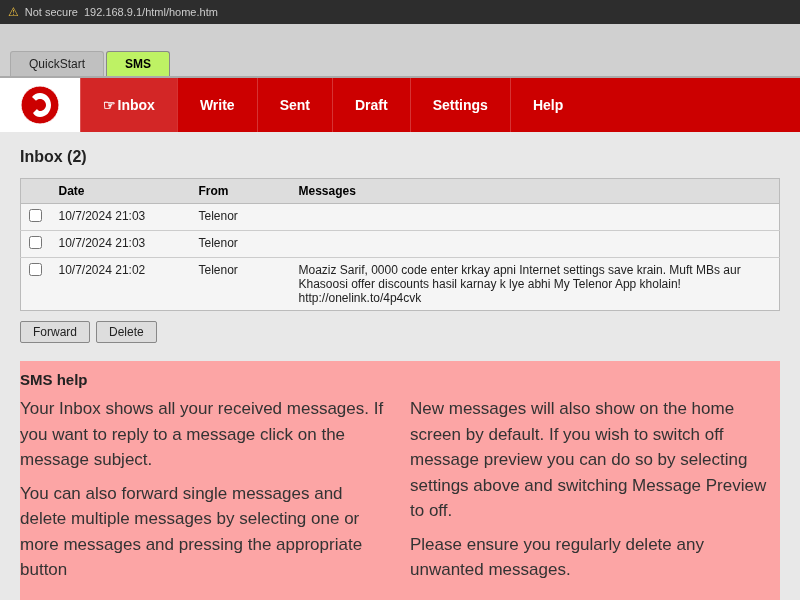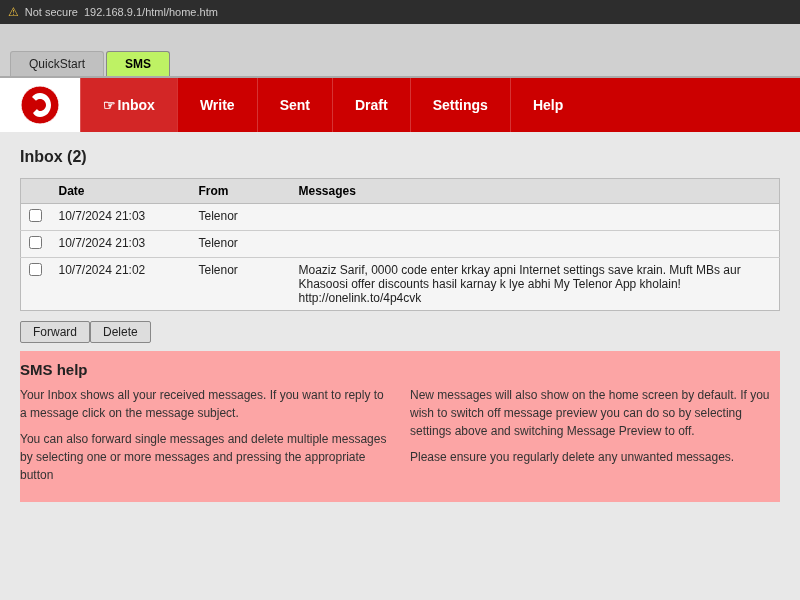--- a/index.html
+++ b/index.html
@@ -147,22 +147,22 @@
       margin: 0;
     }
     .col-check { width: 30px; }
     .col-date { width: 140px; }
     .col-from { width: 100px; }
     .col-msg { }
 
     
     .btn-row {
       display: flex;
-      gap: 0;
-      margin-bottom: 8px;
+      gap: 6px;
+      margin-bottom: 18px;
     }
     .btn {
       padding: 3px 12px;
       background: #ddd;
       border: 1px solid #888;
       cursor: pointer;
       font-size: 12px;
       border-radius: 2px;
       color: #222;
     }
@@ -177,21 +177,21 @@
       font-weight: bold;
       color: #222;
       margin-bottom: 8px;
     }
     .help-cols {
       display: flex;
       gap: 20px;
     }
     .help-col {
       flex: 1;
-      font-size: 12px;
+      font-size: 17px;
       color: #333;
       line-height: 1.5;
     }
     .help-col p {
       margin-bottom: 8px;
     }
 
     
     .cursor-hand {
       display: inline-block;

